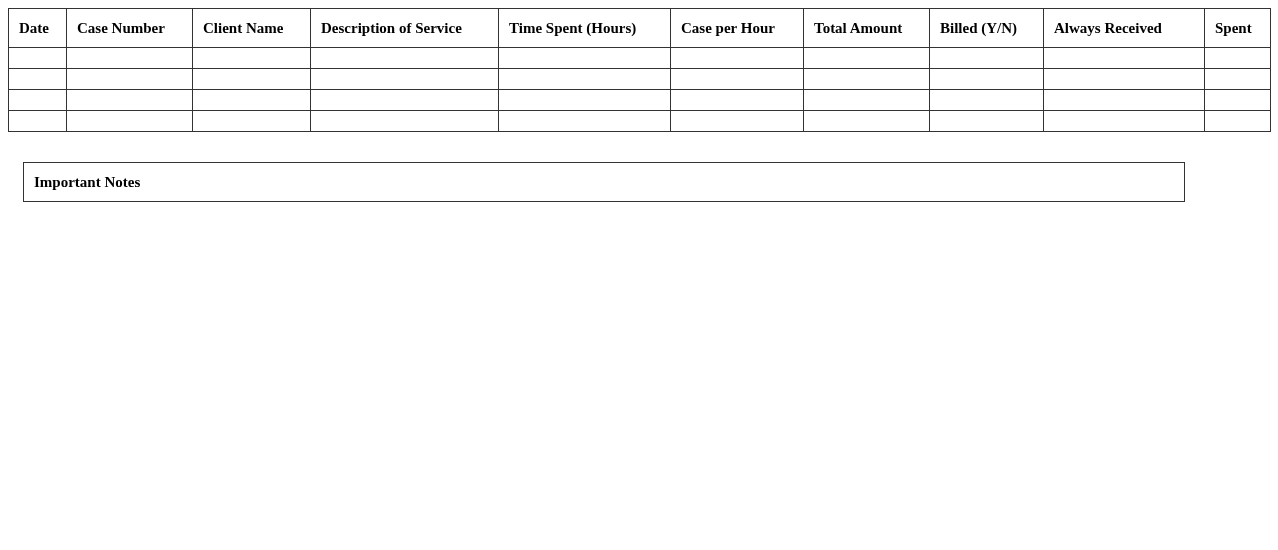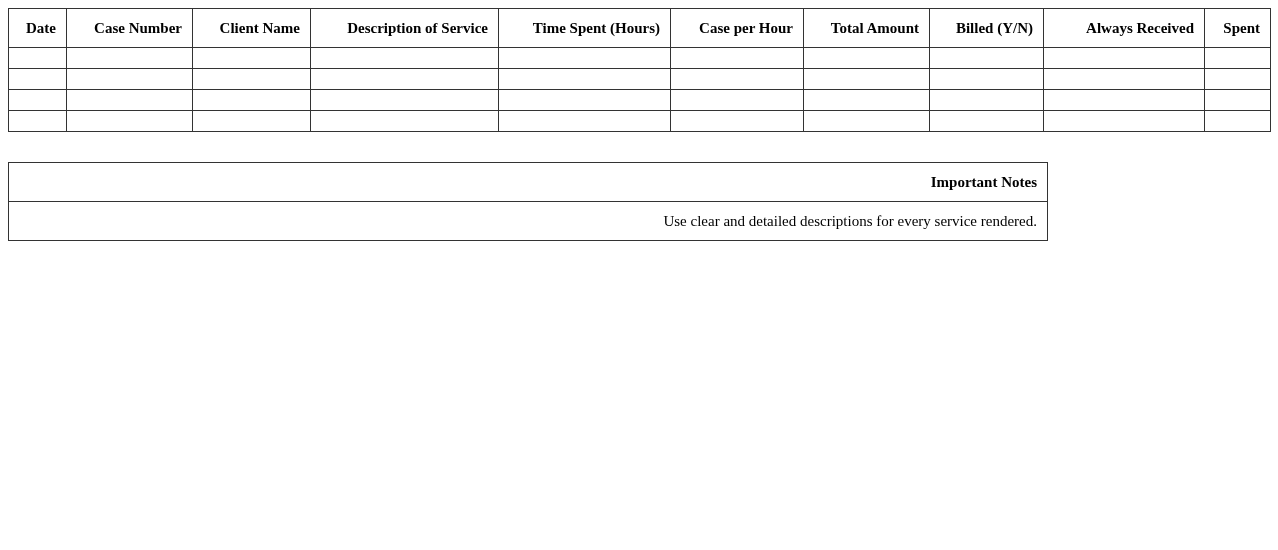--- a/index.html
+++ b/index.html
@@ -16,40 +16,41 @@
       font-size: 15px;
     }
     table {
       border-collapse: collapse;
       position: absolute;
       left: 8px;
     }
     td, th {
       border: 1px solid #333;
       padding: 0 10px;
-      text-align: right;
+      text-align: left;
       vertical-align: middle;
     }
     #billing-table {
       top: 8px;
       width: 1262px;
       table-layout: fixed;
     }
     #billing-table th {
       height: 38px;
       font-weight: bold;
       font-size: 15px;
       white-space: nowrap;
     }
     #billing-table td {
       height: 20px;
     }
     #notes-table {
       top: 162px;
-      width: 1040px;
+      width: 1162px;
+      margin-left: 15px;
     }
     #notes-table td, #notes-table th {
       height: 38px;
       font-size: 15px;
     }
     #notes-table th {
       font-weight: bold;
     }
     #notes-table td {
       font-weight: normal;
@@ -137,17 +138,14 @@
   </tbody>
 </table>
 
 <table id="notes-table">
   <thead>
     <tr>
       <th>Important Notes</th>
     </tr>
   </thead>
   <tbody>
-    <tr>
-      <td>Use clear and detailed descriptions for every service rendered.</td>
-    </tr>
   </tbody>
 </table>
 
 </body></html>

